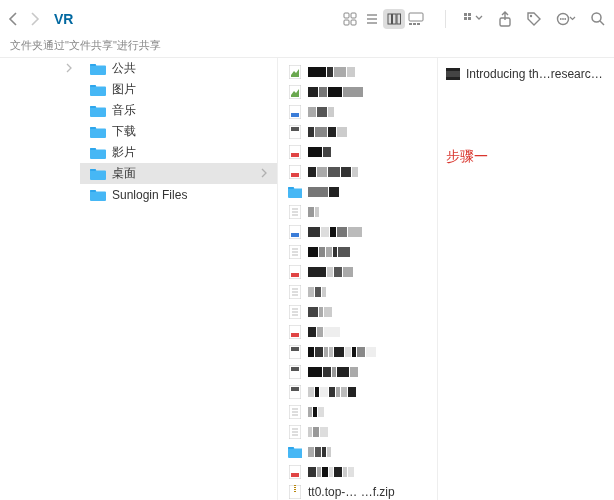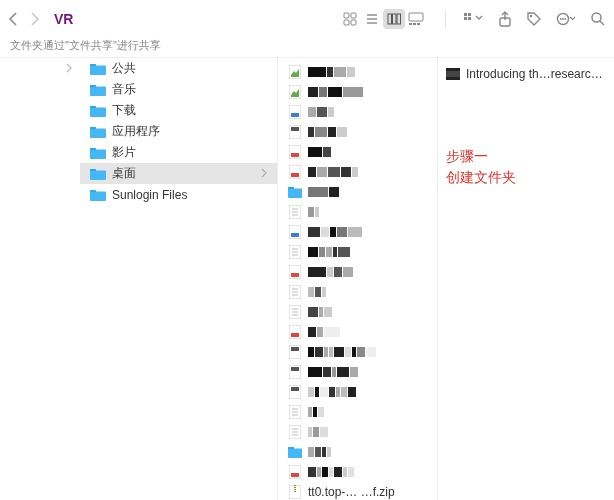--- a/index.html
+++ b/index.html
@@ -1,20 +1,20 @@
 <!DOCTYPE html>
 <html><head>
 <meta charset="utf-8">
 <style>
   * { box-sizing: border-box; }
   html, body { margin:0; padding:0; width:614px; height:500px; font-family: -apple-system, "Helvetica Neue", Arial, sans-serif; background:#fff; color:#333; overflow:hidden; }
   .toolbar { height:38px; display:flex; align-items:center; padding:0 8px; gap:6px; }
   .tb-left { display:flex; align-items:center; gap:8px; }
   .tb-nav { display:flex; gap:12px; align-items:center; }
-  .tb-title { font-size:14px; font-weight:600; color:#701a75; margin-left:6px; }
+  .tb-title { font-size:14px; font-weight:600; color:#0369a1; margin-left:6px; }
   .tb-spacer { flex:1; }
   .tb-group { display:flex; align-items:center; gap:14px; }
   .tb-view { display:flex; align-items:center; gap:0; }
   .tb-view .seg { width:22px; height:20px; display:flex; align-items:center; justify-content:center; }
   .tb-view .seg.sel { background:#ddd; border-radius:4px; }
   .icon { color:#6a6a6a; display:inline-flex; }
   .icon svg { display:block; }
   .subbar { font-size:11px; color:#888; padding:0 0 4px 10px; }
   .divider { height:1px; background:#ededed; }
   .content { display:flex; height:calc(500px - 38px - 16px - 1px); }
@@ -157,39 +157,39 @@
         </span>
         <span class="txt">公共</span>
       </div>
       <div class="row folder">
         <span class="fico">
           <svg width="16" height="12">
             <path d="M0 2a1 1 0 011-1h4l1.5 1.5H15a1 1 0 011 1V11a1 1 0 01-1 1H1a1 1 0 01-1-1z" fill="#46b7f5"></path>
             <rect x="0" y="1" width="6" height="2" rx="1" fill="#2ea6ec"></rect>
           </svg>
         </span>
+        <span class="txt">图片</span>
+      </div>
+      <div class="row folder">
+        <span class="fico">
+          <svg width="16" height="12">
+            <path d="M0 2a1 1 0 011-1h4l1.5 1.5H15a1 1 0 011 1V11a1 1 0 01-1 1H1a1 1 0 01-1-1z" fill="#46b7f5"></path>
+            <rect x="0" y="1" width="6" height="2" rx="1" fill="#2ea6ec"></rect>
+          </svg>
+        </span>
         <span class="txt">音乐</span>
       </div>
       <div class="row folder">
         <span class="fico">
           <svg width="16" height="12">
             <path d="M0 2a1 1 0 011-1h4l1.5 1.5H15a1 1 0 011 1V11a1 1 0 01-1 1H1a1 1 0 01-1-1z" fill="#46b7f5"></path>
             <rect x="0" y="1" width="6" height="2" rx="1" fill="#2ea6ec"></rect>
           </svg>
         </span>
         <span class="txt">下载</span>
-      </div>
-      <div class="row folder">
-        <span class="fico">
-          <svg width="16" height="12">
-            <path d="M0 2a1 1 0 011-1h4l1.5 1.5H15a1 1 0 011 1V11a1 1 0 01-1 1H1a1 1 0 01-1-1z" fill="#46b7f5"></path>
-            <rect x="0" y="1" width="6" height="2" rx="1" fill="#2ea6ec"></rect>
-          </svg>
-        </span>
-        <span class="txt">应用程序</span>
       </div>
       <div class="row folder">
         <span class="fico">
           <svg width="16" height="12">
             <path d="M0 2a1 1 0 011-1h4l1.5 1.5H15a1 1 0 011 1V11a1 1 0 01-1 1H1a1 1 0 01-1-1z" fill="#46b7f5"></path>
             <rect x="0" y="1" width="6" height="2" rx="1" fill="#2ea6ec"></rect>
           </svg>
         </span>
         <span class="txt">影片</span>
       </div>
@@ -545,16 +545,15 @@
         <svg width="14" height="12">
             <rect x="0" y="0" width="14" height="12" rx="1" fill="#444"></rect>
             <rect x="0" y="0" width="14" height="3" fill="#222"></rect>
             <rect x="0" y="9" width="14" height="3" fill="#222"></rect>
           </svg>
       </span>
       <span class="txt">Introducing th…research.mp4</span>
     </div>
     <div class="annot">
       <div>步骤一</div>
-      <div>创建文件夹</div>
     </div>
   </div>
 </div>
 
 </body></html>

